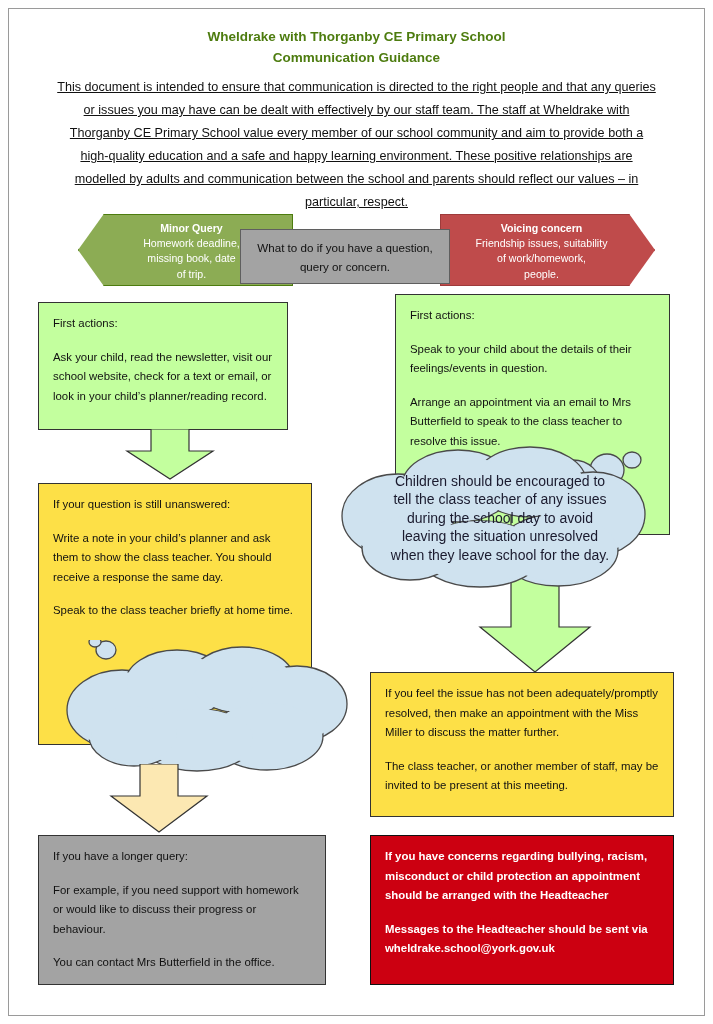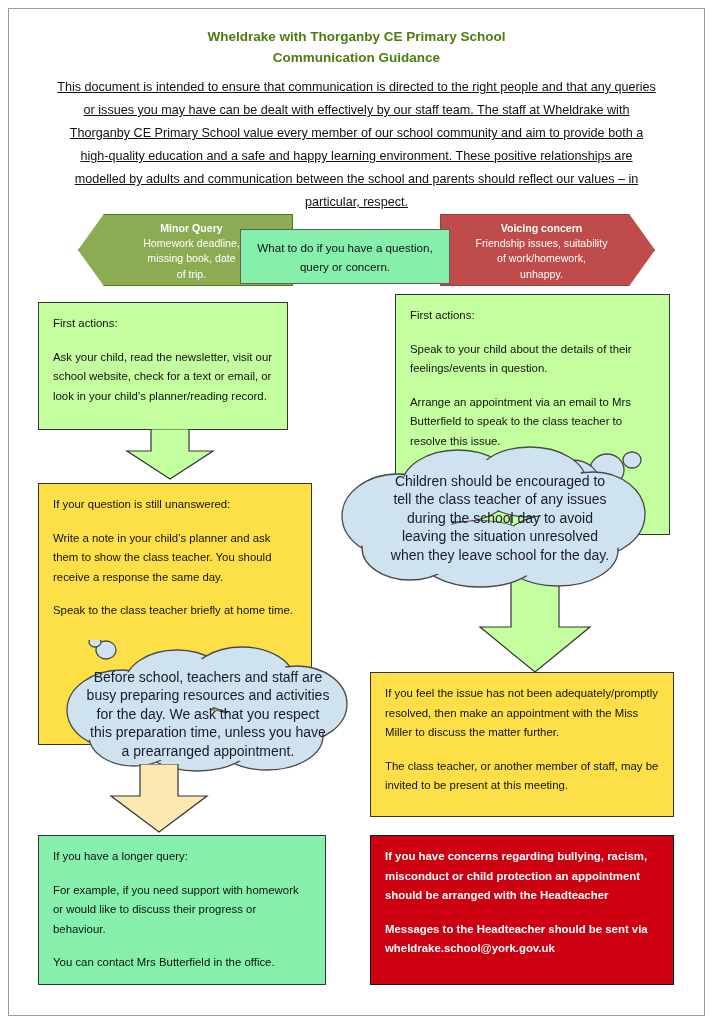--- a/index.html
+++ b/index.html
@@ -40,37 +40,37 @@
     padding:6px 14px 0 26px;
   }
   .chev-right{
     left:440px;top:214px;width:215px;height:72px;
     background:#bf4b4b;border:1px solid #9e3b3b;
     clip-path:polygon(0% 0%, 88% 0%, 100% 50%, 88% 100%, 0% 100%);
     padding:6px 26px 0 14px;
   }
   .center-box{
     position:absolute;left:240px;top:229px;width:210px;height:55px;
-    background:#86efac;border:1px solid #5f5f5f;box-sizing:border-box;
+    background:#a3a3a3;border:1px solid #5f5f5f;box-sizing:border-box;
     display:flex;align-items:center;justify-content:center;
     text-align:center;font-size:11.6px;line-height:19px;color:#111;
     padding:0 8px;
   }
 
   
   .box{
     position:absolute;box-sizing:border-box;border:1px solid #333;
     font-size:11.4px;line-height:19.6px;color:#111;
     padding:11px 14px 10px 14px;
   }
   .box p{margin:0 0 14px 0;}
   .box p:last-child{margin-bottom:0;}
   .green{background:#c3ff9e;}
   .yellow{background:#fde047;}
-  .orange{background:#86efac;}
+  .orange{background:#a3a3a3;}
   .red{background:#cc0011;color:#ffffff;border-color:#111;font-weight:bold;}
   .red p{margin-bottom:14px;}
 
   
   .arrow-svg{position:absolute;}
 
   
   .cloud-wrap{position:absolute;}
   .cloud-text{
     position:absolute;text-align:center;color:#1a1a2e;
@@ -95,21 +95,21 @@
     <span class="bline bhead">Minor Query</span>
     <span class="bline">Homework deadline,</span>
     <span class="bline">missing book, date</span>
     <span class="bline">of trip.</span>
   </div>
 
   <div class="banner chev-right">
     <span class="bline bhead">Voicing concern</span>
     <span class="bline">Friendship issues, suitability</span>
     <span class="bline">of work/homework,</span>
-    <span class="bline">unhappy.</span>
+    <span class="bline">people.</span>
   </div>
 
   <div class="center-box">
     <span>What to do if you have a question, query or concern.</span>
   </div>
 
   <div class="box green" style="left:38px;top:302px;width:250px;height:128px;">
     <p>First actions:</p>
     <p>Ask your child, read the newsletter, visit our school website, check for a text or email, or look in your child’s planner/reading record.</p>
   </div>
@@ -140,27 +140,20 @@
       <g fill="#cfe2ef" stroke="none">
         <ellipse cx="60" cy="70" rx="53" ry="38"></ellipse>
         <ellipse cx="115" cy="46" rx="50" ry="31"></ellipse>
         <ellipse cx="180" cy="42" rx="50" ry="30"></ellipse>
         <ellipse cx="233" cy="64" rx="48" ry="36"></ellipse>
         <ellipse cx="205" cy="94" rx="54" ry="31"></ellipse>
         <ellipse cx="135" cy="98" rx="56" ry="29"></ellipse>
         <ellipse cx="72" cy="94" rx="43" ry="28"></ellipse>
       </g>
     </svg>
-    <div class="cloud-text" style="left:12px;top:28px;width:268px;">
-      <div>Before school, teachers and staff are</div>
-      <div>busy preparing resources and activities</div>
-      <div>for the day. We ask that you respect</div>
-      <div>this preparation time, unless you have</div>
-      <div>a prearranged appointment.</div>
-    </div>
   </div>
 
   <svg class="arrow-svg" style="left:104px;top:764px;" width="110" height="70" viewBox="0 0 110 70">
     <polygon points="36,0 74,0 74,32 103,32 55,68 7,32 36,32" fill="#fce8b2" stroke="#333" stroke-width="1.2"></polygon>
   </svg>
 
   <div class="box orange" style="left:38px;top:835px;width:288px;height:150px;">
     <p>If you have a longer query:</p>
     <p>For example, if you need support with homework or would like to discuss their progress or behaviour.</p>
     <p>You can contact Mrs Butterfield in the office.</p>

